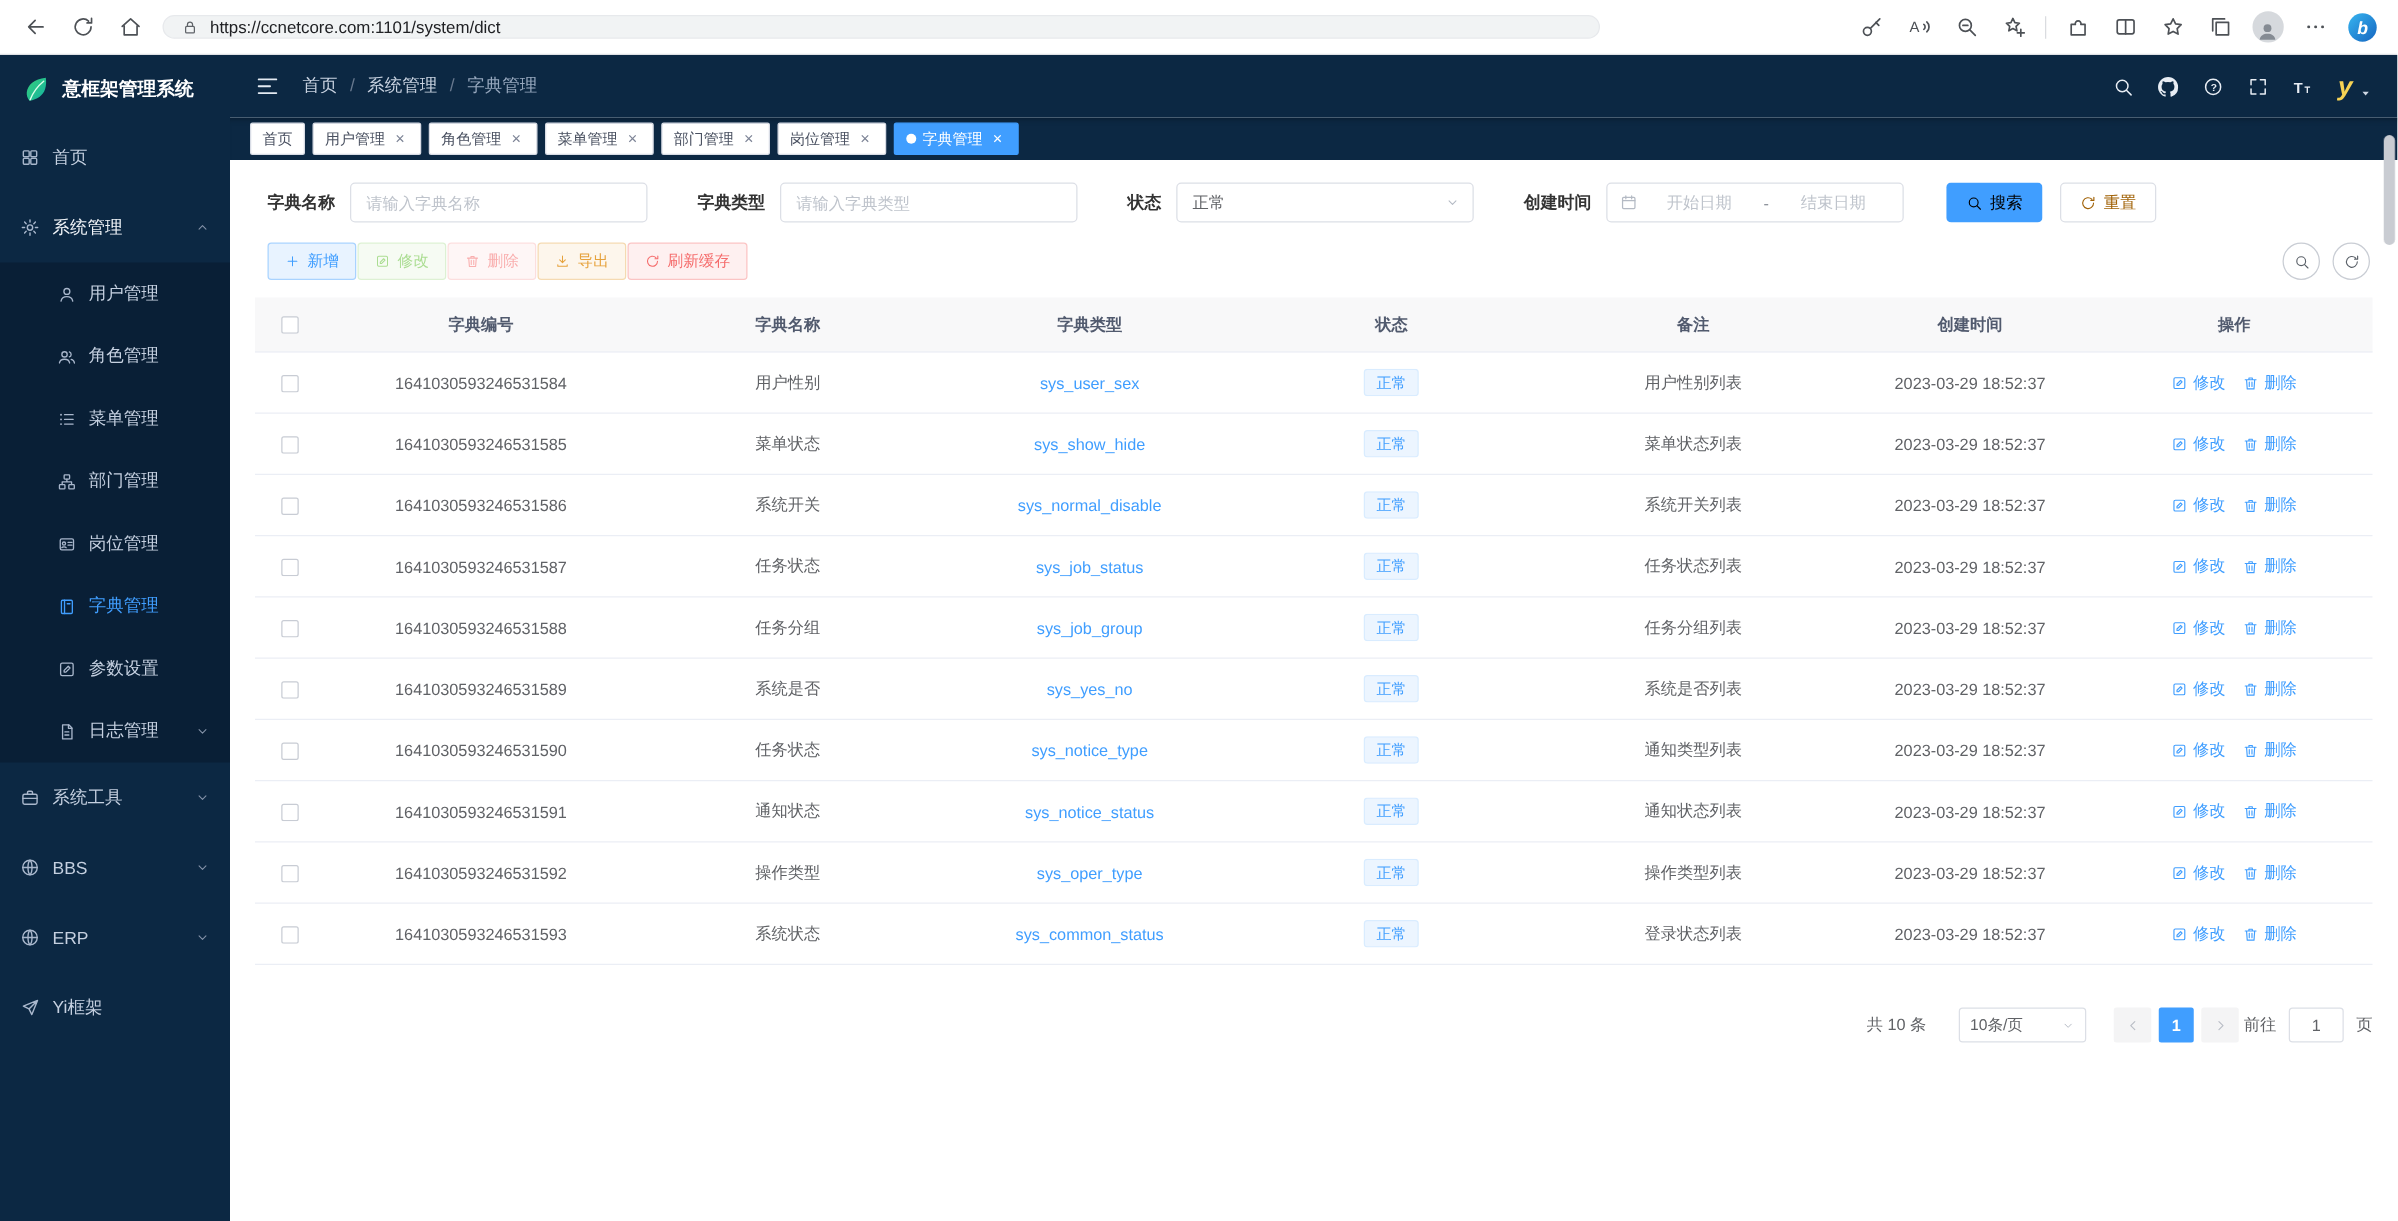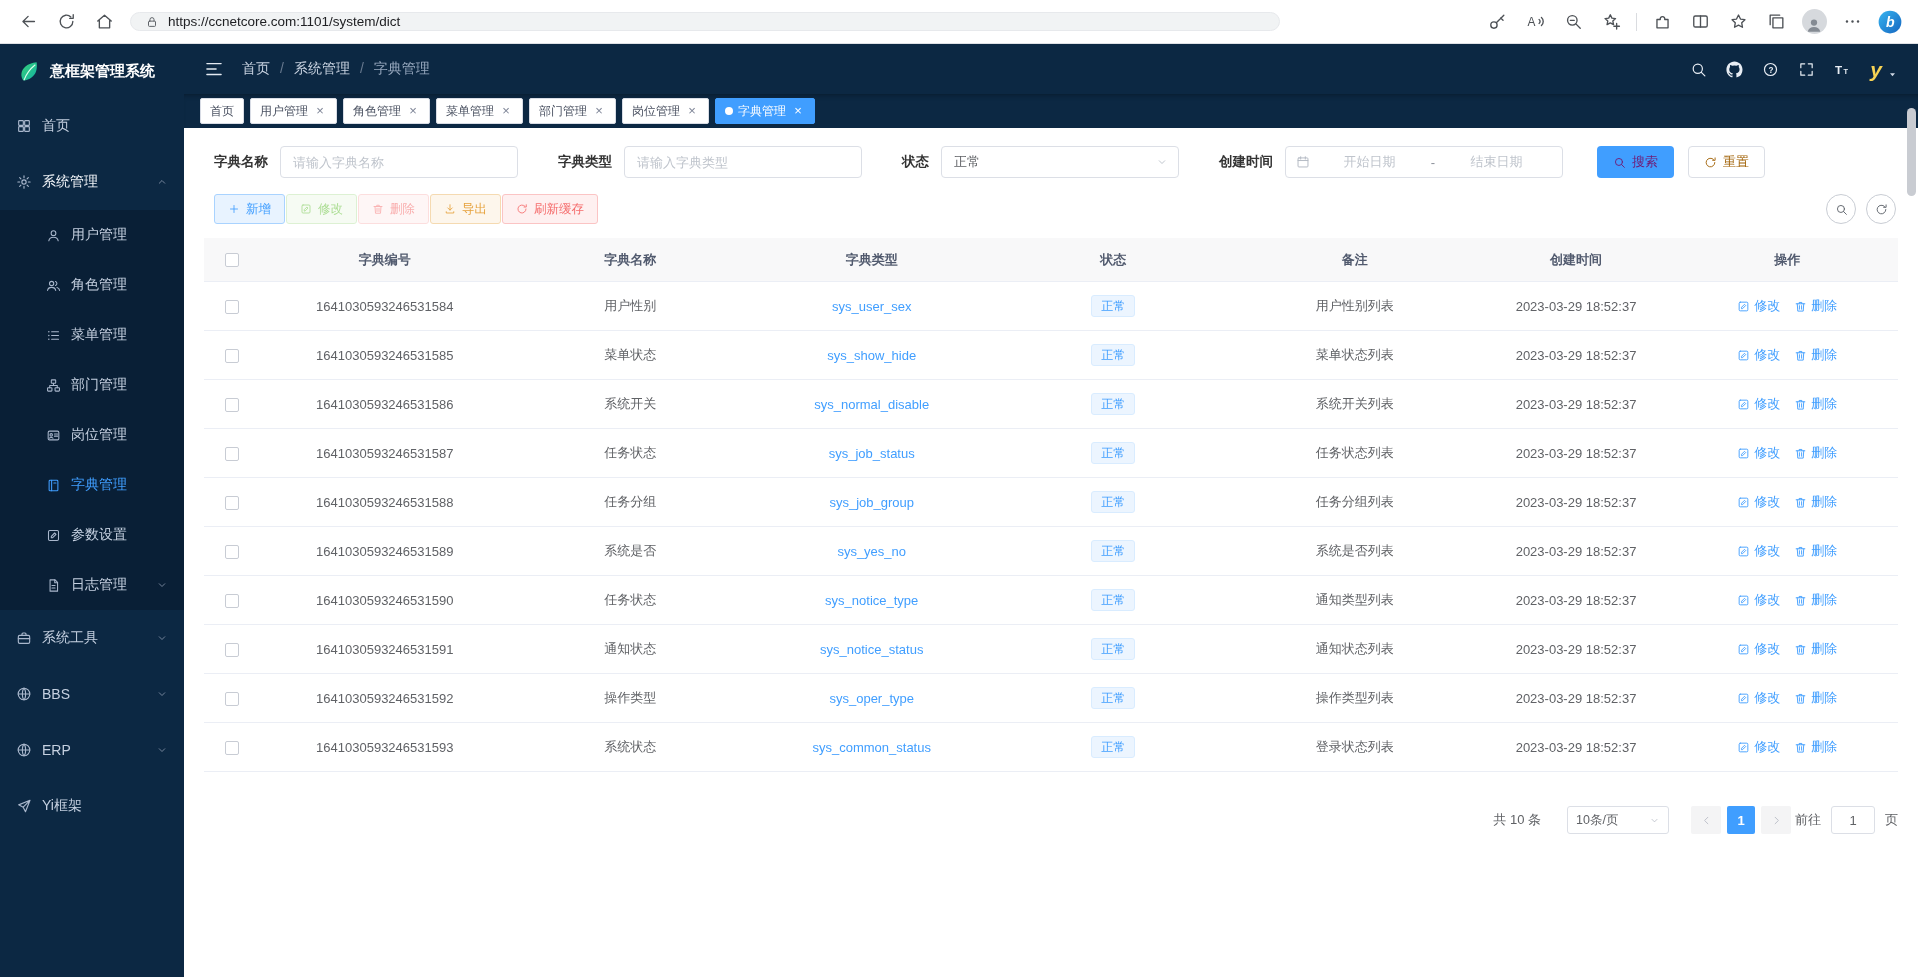--- a/index.html
+++ b/index.html
@@ -69,27 +69,27 @@
   
   .content{flex:1;background:#fff;padding:18px 20px 0;min-width:0}
   .filters{display:flex;align-items:center;padding-left:10px}
   .fg{display:flex;align-items:center;margin-right:40px}
   .fg label{font-size:13.5px;font-weight:bold;color:#333;margin-right:12px;white-space:nowrap}
   .inp{width:238px;height:32px;border:1px solid var(--border);border-radius:4px;padding:0 12px;font-size:13px;color:#606266}
   .inp::placeholder{color:#bfc4cc}
   .select{width:238px;height:32px;border:1px solid var(--border);border-radius:4px;display:flex;align-items:center;justify-content:space-between;padding:0 10px 0 12px;cursor:pointer}
   .selval{font-size:13px;color:#606266}
   .select svg{width:12px;height:12px;color:#b4bac4}
-  .daterange{width:278px;height:32px;border:1px solid var(--border);border-radius:4px;display:flex;align-items:center;padding:0 10px;gap:4px;cursor:pointer}
+  .daterange{width:238px;height:32px;border:1px solid var(--border);border-radius:4px;display:flex;align-items:center;padding:0 10px;gap:4px;cursor:pointer}
   .daterange svg{width:14px;height:14px;color:#b4bac4;flex:none}
   .dph{flex:1;text-align:center;font-size:13px;color:#bfc4cc;white-space:nowrap}
   .dsep{font-size:13px;color:#8a9099;padding:0 2px}
   .btn{height:32px;border-radius:4px;font-size:13px;display:inline-flex;align-items:center;gap:6px;padding:0 15px;border:1px solid transparent}
   .btn svg{width:13px;height:13px}
-  .btn.primary{background:var(--blue);color:#701a75;margin-left:-6px}
+  .btn.primary{background:var(--blue);color:#000000;margin-left:-6px}
   .btn.plain{background:#fff;border-color:var(--border);color:#a16207;margin-left:14px}
 
   .toolbar{margin-top:16px;display:flex;align-items:center;gap:1px;padding-left:10px}
   .tbtn{height:30px;padding:0 13px;border-radius:3px;font-size:12.5px;display:inline-flex;align-items:center;gap:6px;border:1px solid}
   .tbtn svg{width:12px;height:12px}
   .tbtn.blue{background:#e8f3ff;border-color:#a9d3ff;color:#409eff}
   .tbtn.green{background:#f0f9eb;border-color:#c2e7b0;color:#67c23a}
   .tbtn.red{background:#fef0f0;border-color:#fbc4c4;color:#f56c6c}
   .tbtn.orange{background:#fdf6ec;border-color:#f5dab1;color:#e6a23c}
   .tbtn.disabled{opacity:.55;cursor:not-allowed}

